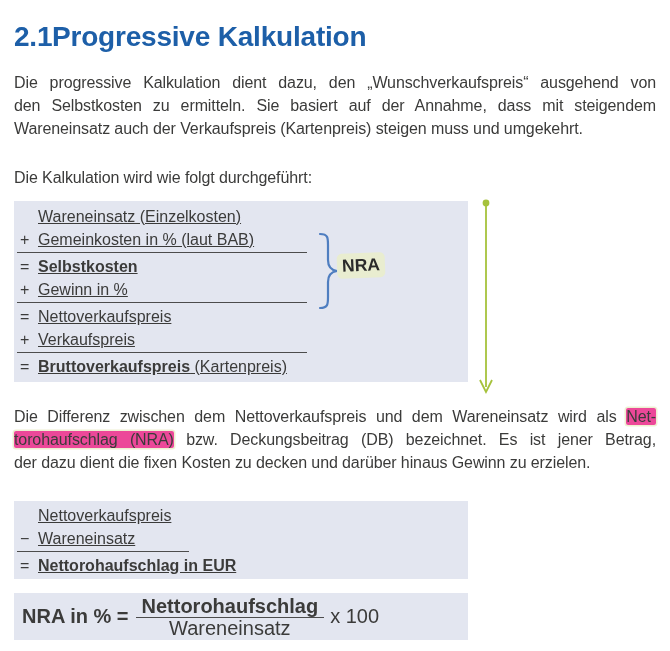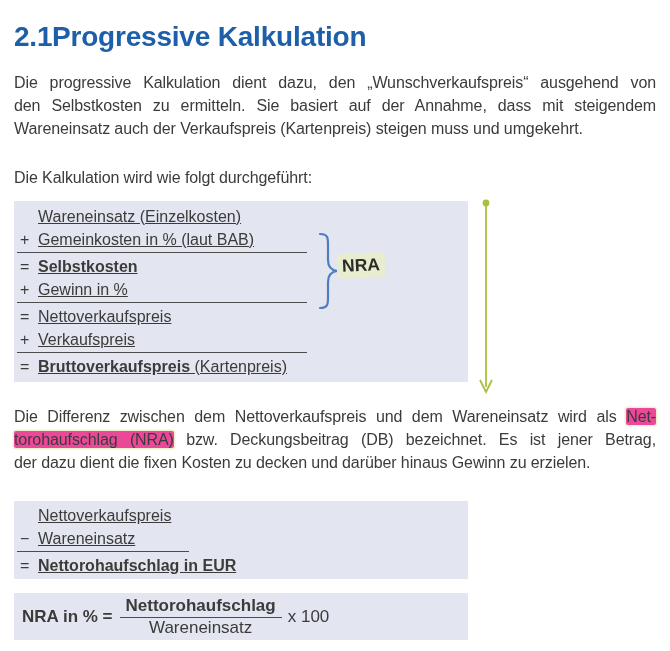--- a/index.html
+++ b/index.html
@@ -66,21 +66,21 @@
   .box2 { margin:27px 0 0 14px; padding:3px 0 2px 0; }
 
   
   .box3 {
     margin:14px 0 0 14px;
     background:#e3e6f0;
     width:454px;
     height:47px;
     display:flex;
     align-items:center;
-    font-size:17px;
+    font-size:20px;
     padding-left:8px;
   }
   .flhs { font-weight:700; }
   .frac { display:inline-block; text-align:center; margin-left:7px; }
   .fnum { display:block; line-height:20px; padding:0 6px 1px 6px; border-bottom:1.4px solid #4c4c4c;font-weight:bold; }
   .fden { display:block; line-height:20px; }
   .fmul { margin-left:6px; }
 </style>
 </head>
 <body>

